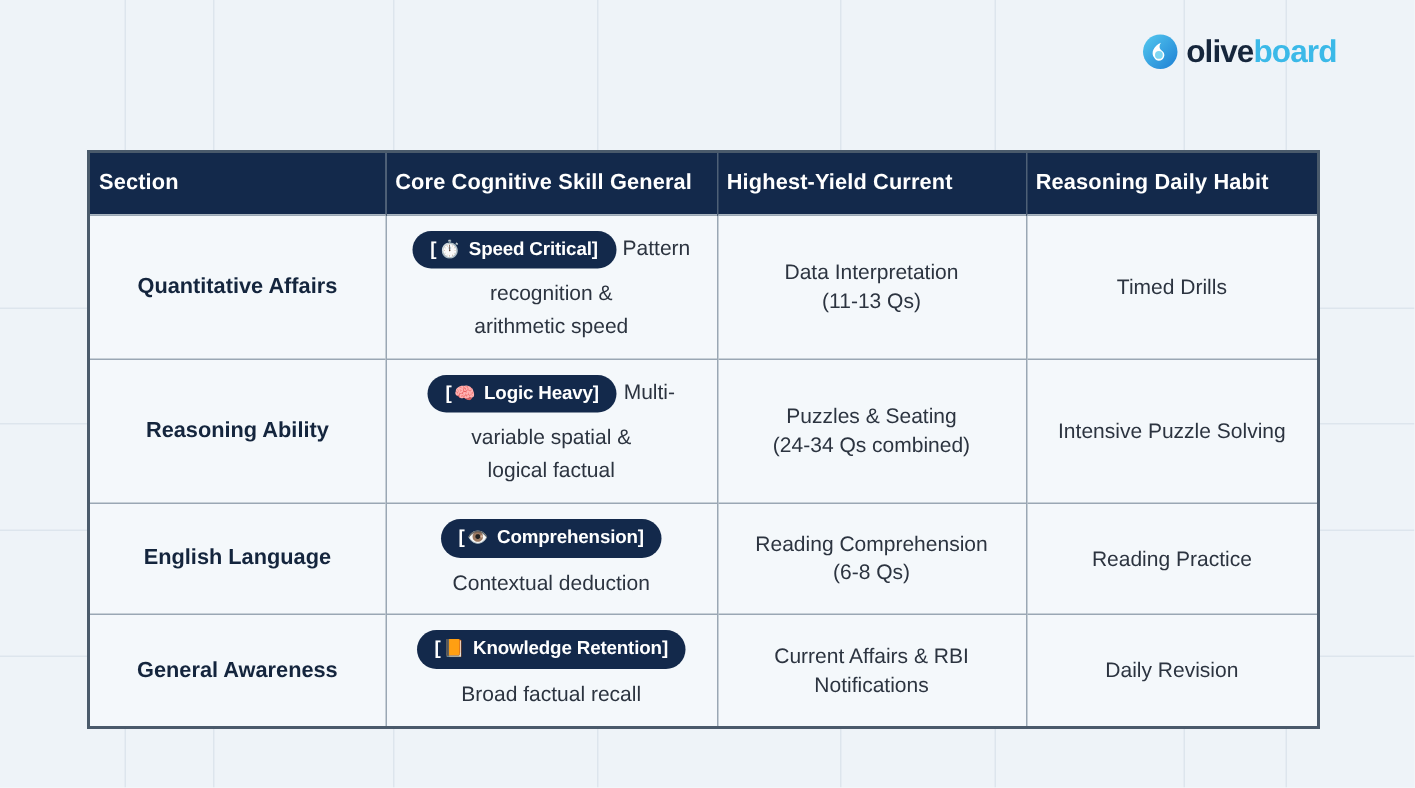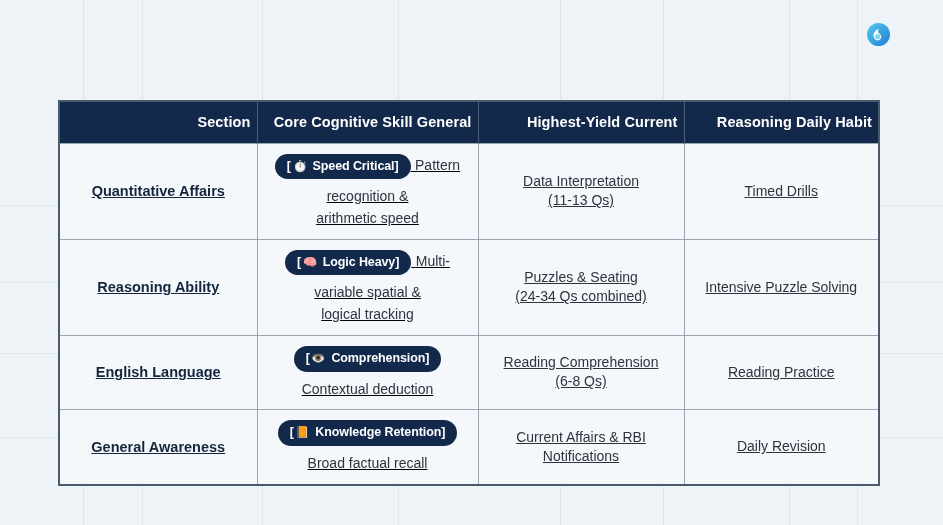--- a/index.html
+++ b/index.html
@@ -81,38 +81,37 @@
   #comparison-table col.c1 { width: 198px; }
   #comparison-table col.c2 { width: 221px; }
   #comparison-table col.c3 { width: 206px; }
   #comparison-table col.c4 { width: 195px; }
 
   #comparison-table thead th {
     background: #13294b;
     color: #ffffff;
     font-size: 14.5px;
     font-weight: bold;
-    text-align: right;
+    text-align: left;
     padding: 12px 6px;
     height: 42px;
     border-right: 1px solid #4e6party;
     border-right: 1px solid #4e6076;
     letter-spacing: 0.1px;
   }
   #comparison-table thead th:last-child { border-right: none; }
 
   #comparison-table tbody td {
     border-top: 1px solid #9aa7b4;
     border-right: 1px solid #9aa7b4;
     padding: 10px 8px;
     text-align: center;
     vertical-align: middle;
     height: 70px;
     background: #f4f8fb;
-    text-decoration: underline;
   }
   #comparison-table tbody td:last-child { border-right: none; }
 
   .cell-section {
     font-size: 14.5px;
     font-weight: bold;
     color: #14253d;
   }
 
   .cell-skill { line-height: 1.35; }
@@ -173,20 +172,23 @@
         <linearGradient id="lg" x1="0" y1="0" x2="1" y2="1">
           <stop offset="0%" stop-color="#55c9ef"></stop>
           <stop offset="100%" stop-color="#1d7fd4"></stop>
         </linearGradient>
       </defs>
       <circle cx="12.5" cy="12.5" r="11.5" fill="url(#lg)"></circle>
       <path d="M8.5 16.5 C6 13.5 8 8.5 13 6.5 C11 9.5 12.5 11 14 12.2 C16.5 14.2 15 18.5 11.5 18.5 C10.2 18.5 9.2 17.7 8.5 16.5 Z" fill="#ffffff"></path>
       <circle cx="11.6" cy="14.6" r="2.6" fill="#7fd6f2"></circle>
     </svg>
   </span>
+  <span class="logo-word">
+    <span class="logo-olive">olive</span><span class="logo-board">board</span>
+  </span>
 </div>
 
 <table id="comparison-table">
   <colgroup>
     <col class="c1">
       <col class="c2">
       <col class="c3">
       <col class="c4">
   </colgroup>
   <thead>
@@ -213,21 +215,21 @@
       </td>
       <td class="cell-habit">Timed Drills</td>
     </tr>
 
     <tr>
       <td class="cell-section">Reasoning Ability</td>
       <td class="cell-skill">
         <span class="skill-badge"><span>[</span><span class="badge-emoji">🧠</span> <span>Logic Heavy</span><span>]</span></span>
         <span class="skill-desc">
           <span>Multi-variable spatial &amp;</span><br>
-          <span>logical tracking</span>
+          <span>logical factual</span>
         </span>
       </td>
       <td class="cell-priority">
         <span class="sub">Puzzles &amp; Seating</span>
         <span class="sub">(24-34 Qs combined)</span>
       </td>
       <td class="cell-habit">Intensive Puzzle Solving</td>
     </tr>
 
     <tr>

